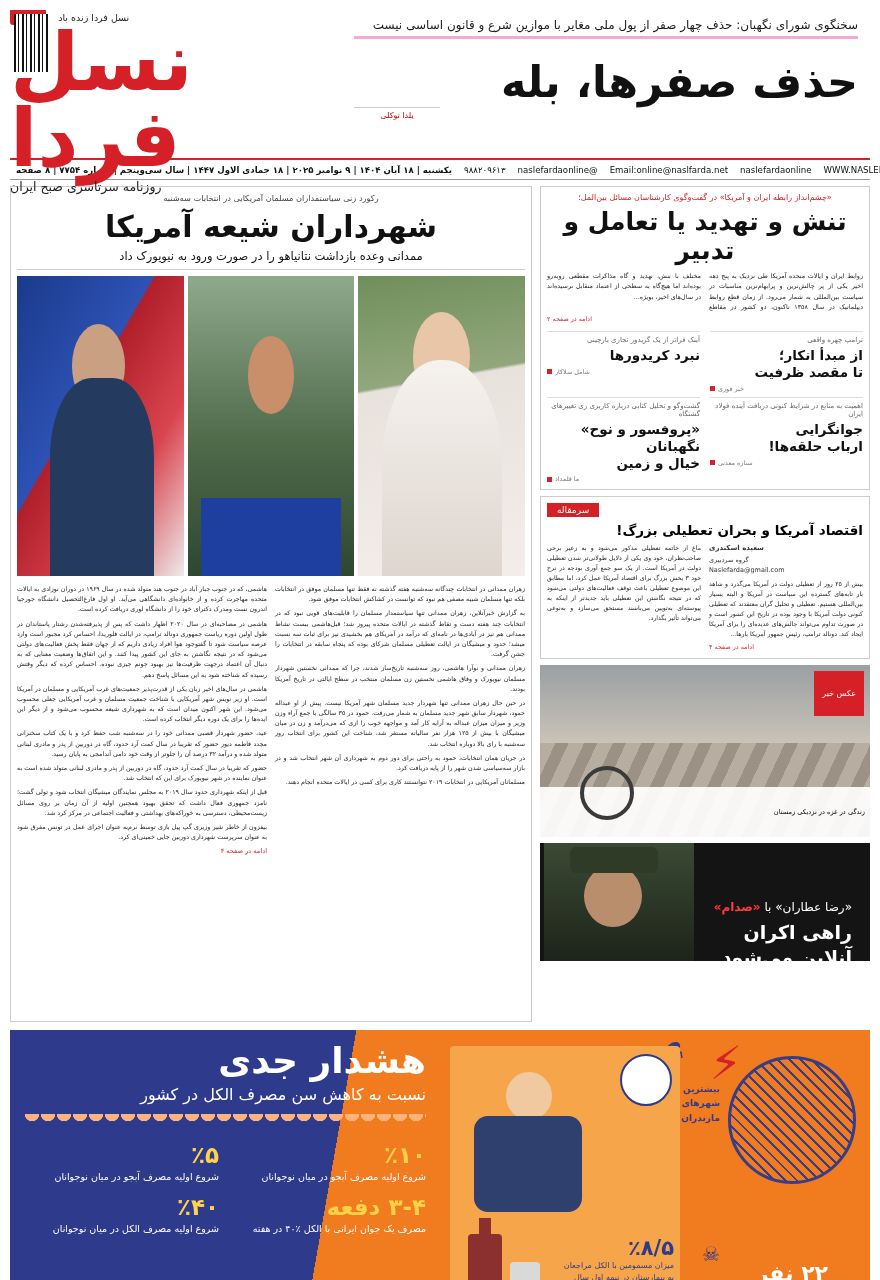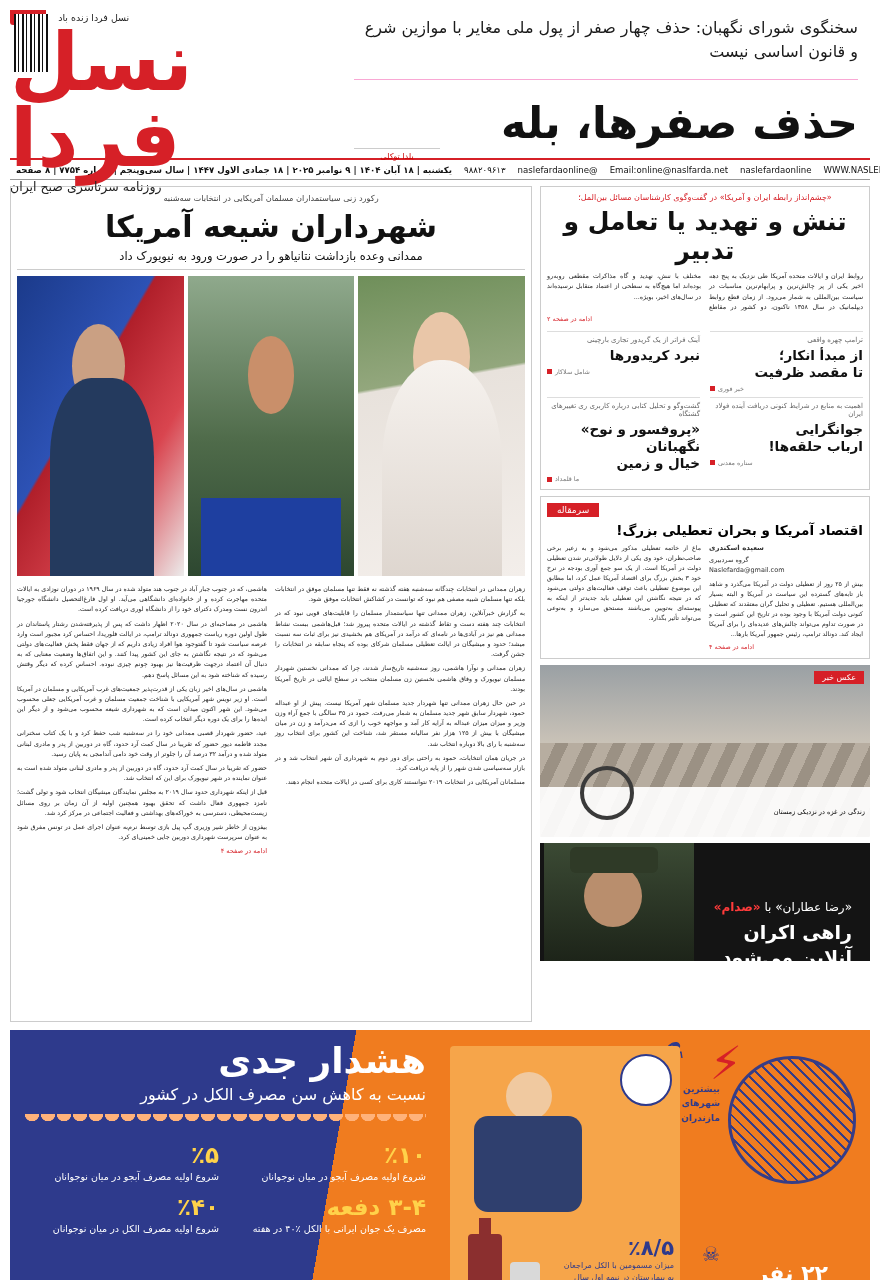--- a/index.html
+++ b/index.html
@@ -17,21 +17,21 @@
   .masthead { display: flex; flex-direction: row-reverse; align-items: flex-start; height: 150px; position: relative; }
   .logo-block { width: 330px; text-align: left; position: relative; padding-top: 4px; }
   .logo-top { display: flex; flex-direction: row-reverse; align-items: center; justify-content: flex-start; gap: 6px; }
   .logo-badge { background: #d62027; color:#fff; font-size: 9px; padding: 2px 10px 3px; border-radius: 0 0 3px 3px; letter-spacing: .5px; }
   .logo-tagline { font-size: 9.5px; color: #222; margin-left: 6px; }
   .logo-word { font-size: 80px; line-height: .95; color: #d62027; font-weight: bold; letter-spacing: -2px; direction: rtl; }
   .logo-sub { font-size: 12.5px; color: #222; margin-top: 2px; letter-spacing: .2px; }
   .barcode { position: absolute; left: 4px; top: 8px; width: 34px; height: 58px;
     background: repeating-linear-gradient(90deg,#111 0 2px,#fff 2px 4px,#111 4px 5px,#fff 5px 8px); }
   .headline-block { flex: 1; padding: 10px 12px 0 14px; text-align: right; }
-  .kicker { font-size: 16px; color: #1a1a1a; line-height: 1.5; border-bottom: 1px solid #f9a8d4; padding-bottom: 15px; }
+  .kicker { font-size: 12px; color: #1a1a1a; line-height: 1.5; border-bottom: 3px solid #f9a8d4; padding-bottom: 2px; }
   .main-headline { font-size: 43px; font-weight: bold; color: #111; margin-top: 18px; letter-spacing: -1px; }
   .byline { font-size: 8px; color: #c00; border-top: 1px solid #ccc; padding-top: 3px; width: 86px; text-align: center; float: left;}
 
   
   .infobar { display: flex; flex-direction: row-reverse; align-items: center; border-top: 2px solid #d62027; border-bottom: 1px solid #999; margin-top: 2px; height: 22px; font-size: 8.6px; color: #111; }
   .infobar .cell { padding: 0 6px; white-space: nowrap; }
   .infobar .date { font-weight: bold; }
   .infobar .spacer { flex: 1; }
 
   
@@ -81,21 +81,21 @@
   .edit-title { font-size: 13.5px; font-weight:bold; margin:5px 0; }
   .edit-body { display:flex; flex-direction:row-reverse; gap:8px; font-size:6.2px; line-height:1.6; text-align:justify; color:#222; }
   .edit-body .c { flex:1; }
   .sig { text-align:left; font-size:6.5px; color:#333; }
   .sig b { display:block; font-size:7px; }
 
   .newsphoto { position: relative; height: 172px; background: linear-gradient(180deg,#9aa0a4 0%,#c9c2b7 45%,#8d8378 100%); overflow:hidden;}
   .newsphoto::before { content:""; position:absolute; inset:45% 0 0 0; background: repeating-linear-gradient(115deg,#b7ada0 0 14px,#9b9184 14px 26px); }
   .newsphoto::after { content:""; position:absolute; left:12%; bottom:10%; width:46px; height:46px; border-radius:50%; border:4px solid #3a3a3a; }
   .np-cap { position:absolute; right:0; bottom:0; left:0; background:rgba(255,255,255,.92); font-size:6.6px; padding:21px 5px; text-align:right; }
-  .np-tag { position:absolute; right:6px; top:6px; background:#d62027; color:#fff; font-size:8px; padding:2px 8px; }
+  .np-tag { position:absolute; right:6px; top:6px; background:#d62027; color:#fff; font-size:8px; padding:18px 8px; }
 
   .darkbox { position:relative; height: 118px; background:#141414; overflow:hidden; }
   .darkbox .soldier { position:absolute; left:4px; top:0; width:150px; height:118px; background:linear-gradient(180deg,#3b4a34 0%,#1d2419 100%); }
   .darkbox .soldier::before { content:""; position:absolute; left:40px; top:22px; width:58px; height:62px; border-radius:50%; background:#b98e6d; }
   .darkbox .soldier::after { content:""; position:absolute; left:26px; top:4px; width:88px; height:26px; border-radius:6px; background:#2f3a27; }
   .db-text { position:absolute; right:18px; top:14px; text-align:right; width:185px;margin-top:43px; }
   .db-k { color:#fff; font-size:12px; }
   .db-k b { color:#ff3b3b; }
   .db-t { color:#fff; font-size:19px; font-weight:bold; line-height:1.3; margin-top:6px; }
 

